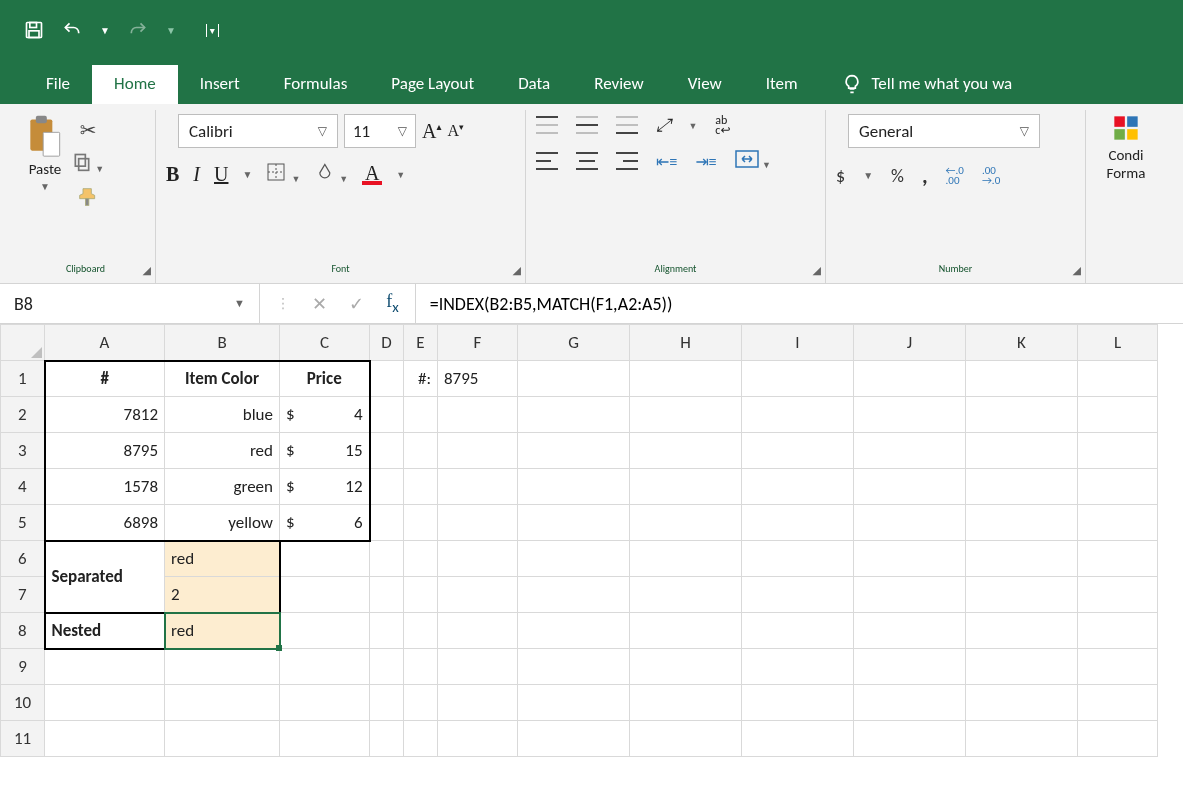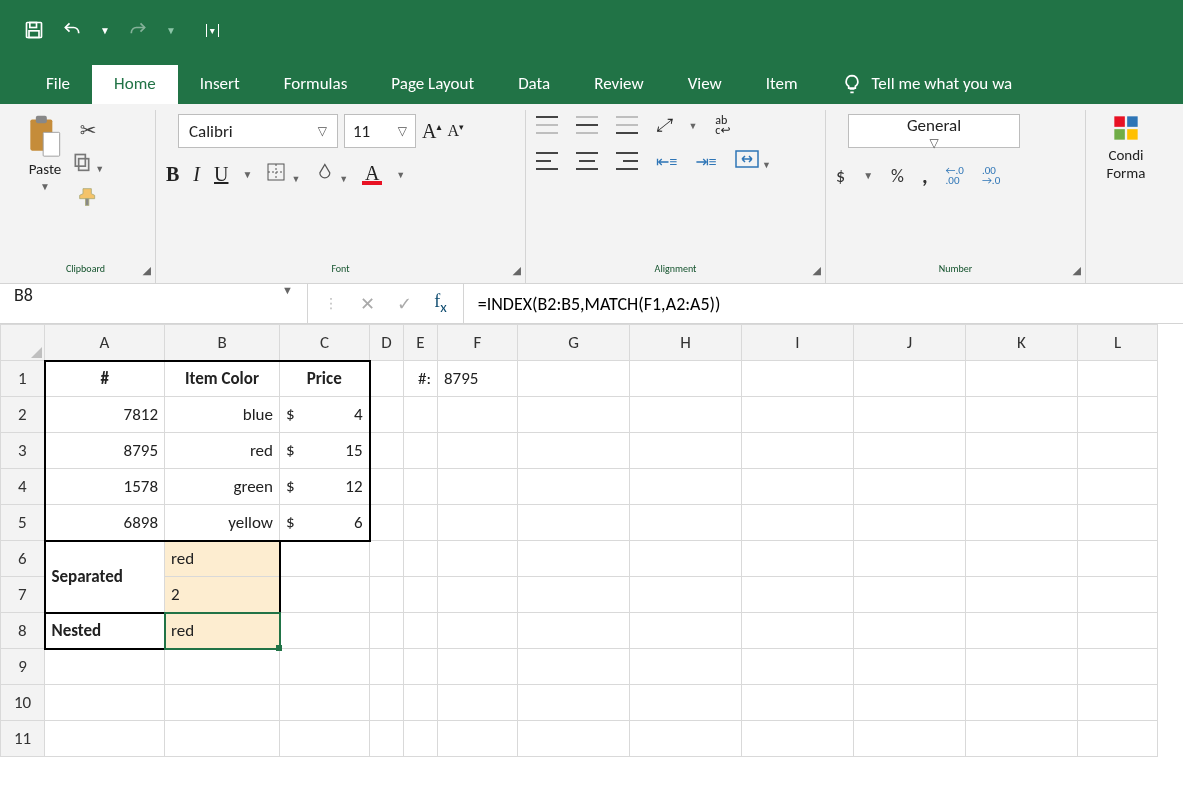--- a/index.html
+++ b/index.html
@@ -89,28 +89,28 @@
   .biug span { font-size:20px; font-family: "Times New Roman", serif; }
   .bold { font-weight:bold; }
   .italic { font-style:italic; }
   .underline { text-decoration:underline; }
 
   .align-rows { display:flex;flex-direction:column;gap:14px; }
   .align-row { display:flex;gap:18px;align-items:center; }
   .align-ic { width:22px;height:18px;display:flex;flex-direction:column;justify-content:space-between; }
   .align-ic div { height:2px;background:#444; }
 
-  .number-top .font-name { width:172px;flex-direction:column; }
+  .number-top .font-name { width:192px; }
   .num-row { display:flex;gap:18px;align-items:center;font-size:18px;color:#333; }
 
   
   .fx-bar { display:flex;height:40px;border-bottom:1px solid #d4d4d4; align-items:center; background:#fff; }
   .name-box {
-    width:308px;border-right:1px solid #d4d4d4; height:100%;
-    font-size:18px;padding:0 14px;display:flex;align-items:flex-start;justify-content:space-between;
+    width:260px;border-right:1px solid #d4d4d4; height:100%;
+    font-size:18px;padding:0 14px;display:flex;align-items:center;justify-content:space-between;
   }
   .fx-mid { display:flex;align-items:center;gap:22px;padding:0 16px;border-right:1px solid #d4d4d4;height:100%; color:#888; }
   .fx-label { font-family:"Cambria Math",serif;font-size:18px;color:#0c4a6e; }
   .fx-input { flex:1;font-size:18px;padding:0 14px;border:none;outline:none; }
 
   
   .grid-wrap { overflow:hidden; }
   table.sheet { border-collapse:collapse; table-layout:fixed; }
   .sheet th, .sheet td {
     border:1px solid #d9d9d9; height:36px; font-size:17px; font-family:Calibri,Arial,sans-serif;

